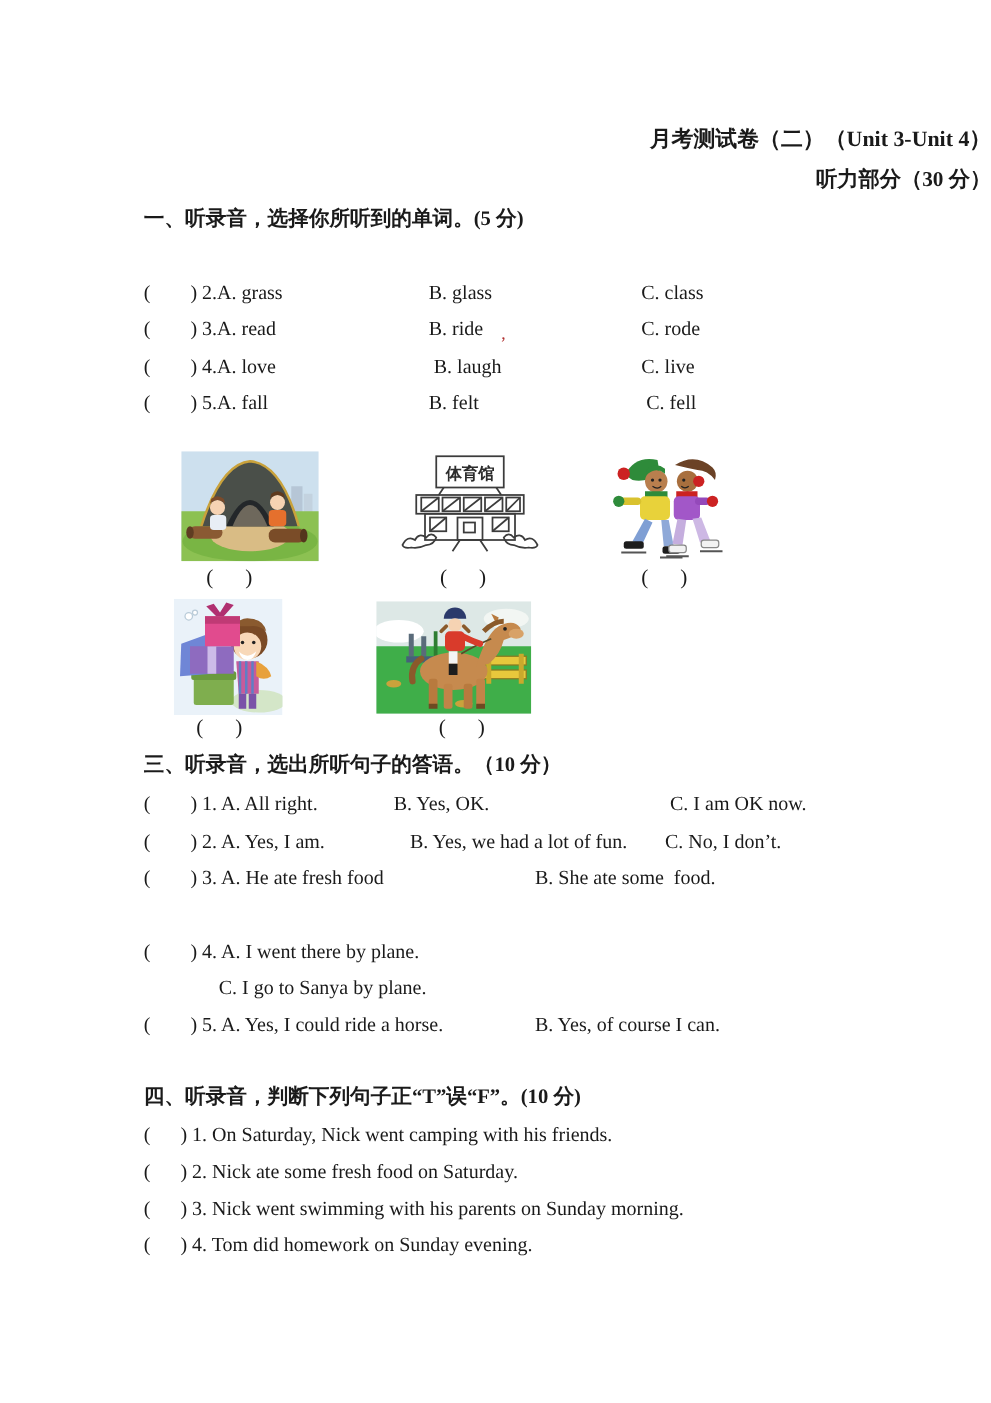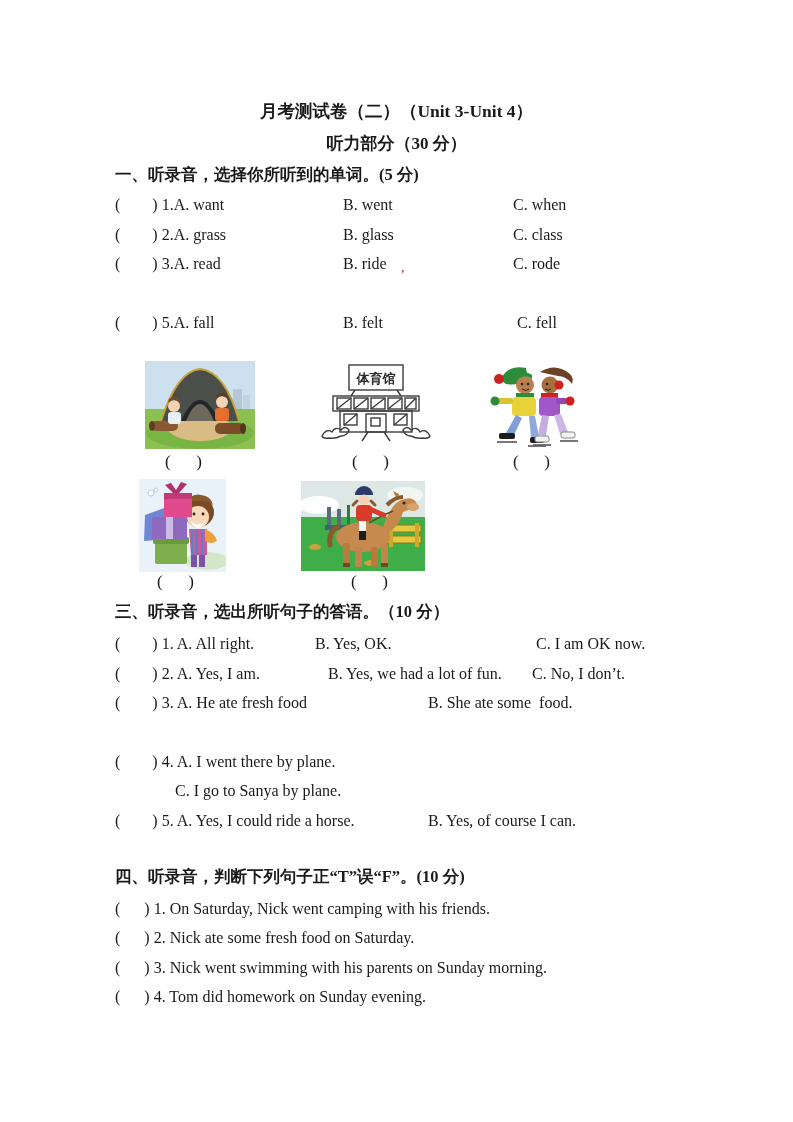--- a/index.html
+++ b/index.html
@@ -3,55 +3,55 @@
 <meta charset="utf-8">
 <style>
   html,body { margin:0; padding:0; background:#888; }
   .page {
     position:relative; width:793px; height:1122px; margin:0 auto;
     background:#ffffff; overflow:hidden;
     font-family:"Liberation Serif","DejaVu Serif",serif;
     color:#1a1a1a;
   }
   .line { position:absolute; white-space:pre; font-size:16px; line-height:20px; }
-  .center { left:0; width:793px; text-align:center; }
+  .center { left:0; width:793px; text-align:right; }
   .bold { font-weight:bold; }
   .row { position:absolute; left:0; width:793px; height:22px; }
   .cell { position:absolute; top:0; white-space:pre; font-size:16px; line-height:20px; }
   .hdr { font-size:16.5px; font-weight:bold; }
   .mark { color:#b03030; font-size:14px; }
   .img-box { position:absolute; }
   .bracket { position:absolute; white-space:pre; font-size:17px; }
   svg { display:block; }
 </style>
 </head>
 <body>
 
 <div class="page">
 
   <div class="line center bold" style="top:101px; font-size:17.5px">月考测试卷（二）（Unit 3-Unit 4）</div>
   <div class="line center bold" style="top:134px; font-size:17px">听力部分（30 分）</div>
 
   <div class="line hdr" style="top:165px; left:115px">一、听录音，选择你所听到的单词。(5 分)</div>
 
-  <div class="row" style="top:195px">
-    <span class="cell" style="left:115px">(        ) 1.A. want</span>
-    <span class="cell" style="left:343px">B. went</span>
-    <span class="cell" style="left:513px">C. when</span>
-  </div>
   <div class="row" style="top:225px">
     <span class="cell" style="left:115px">(        ) 2.A. grass</span>
     <span class="cell" style="left:343px">B. glass</span>
     <span class="cell" style="left:513px">C. class</span>
   </div>
   <div class="row" style="top:254px">
     <span class="cell" style="left:115px">(        ) 3.A. read</span>
     <span class="cell" style="left:343px">B. ride</span>
     <span class="cell mark" style="left:401px; top:4px">,</span>
     <span class="cell" style="left:513px">C. rode</span>
+  </div>
+  <div class="row" style="top:284px">
+    <span class="cell" style="left:115px">(        ) 4.A. love</span>
+    <span class="cell" style="left:343px"> B. laugh</span>
+    <span class="cell" style="left:513px">C. live</span>
   </div>
   <div class="row" style="top:313px">
     <span class="cell" style="left:115px">(        ) 5.A. fall</span>
     <span class="cell" style="left:343px">B. felt</span>
     <span class="cell" style="left:513px"> C. fell</span>
   </div>
 
 
   <div class="img-box" style="left:145px; top:361px">
     <svg width="110" height="88" viewBox="0 0 110 88">

